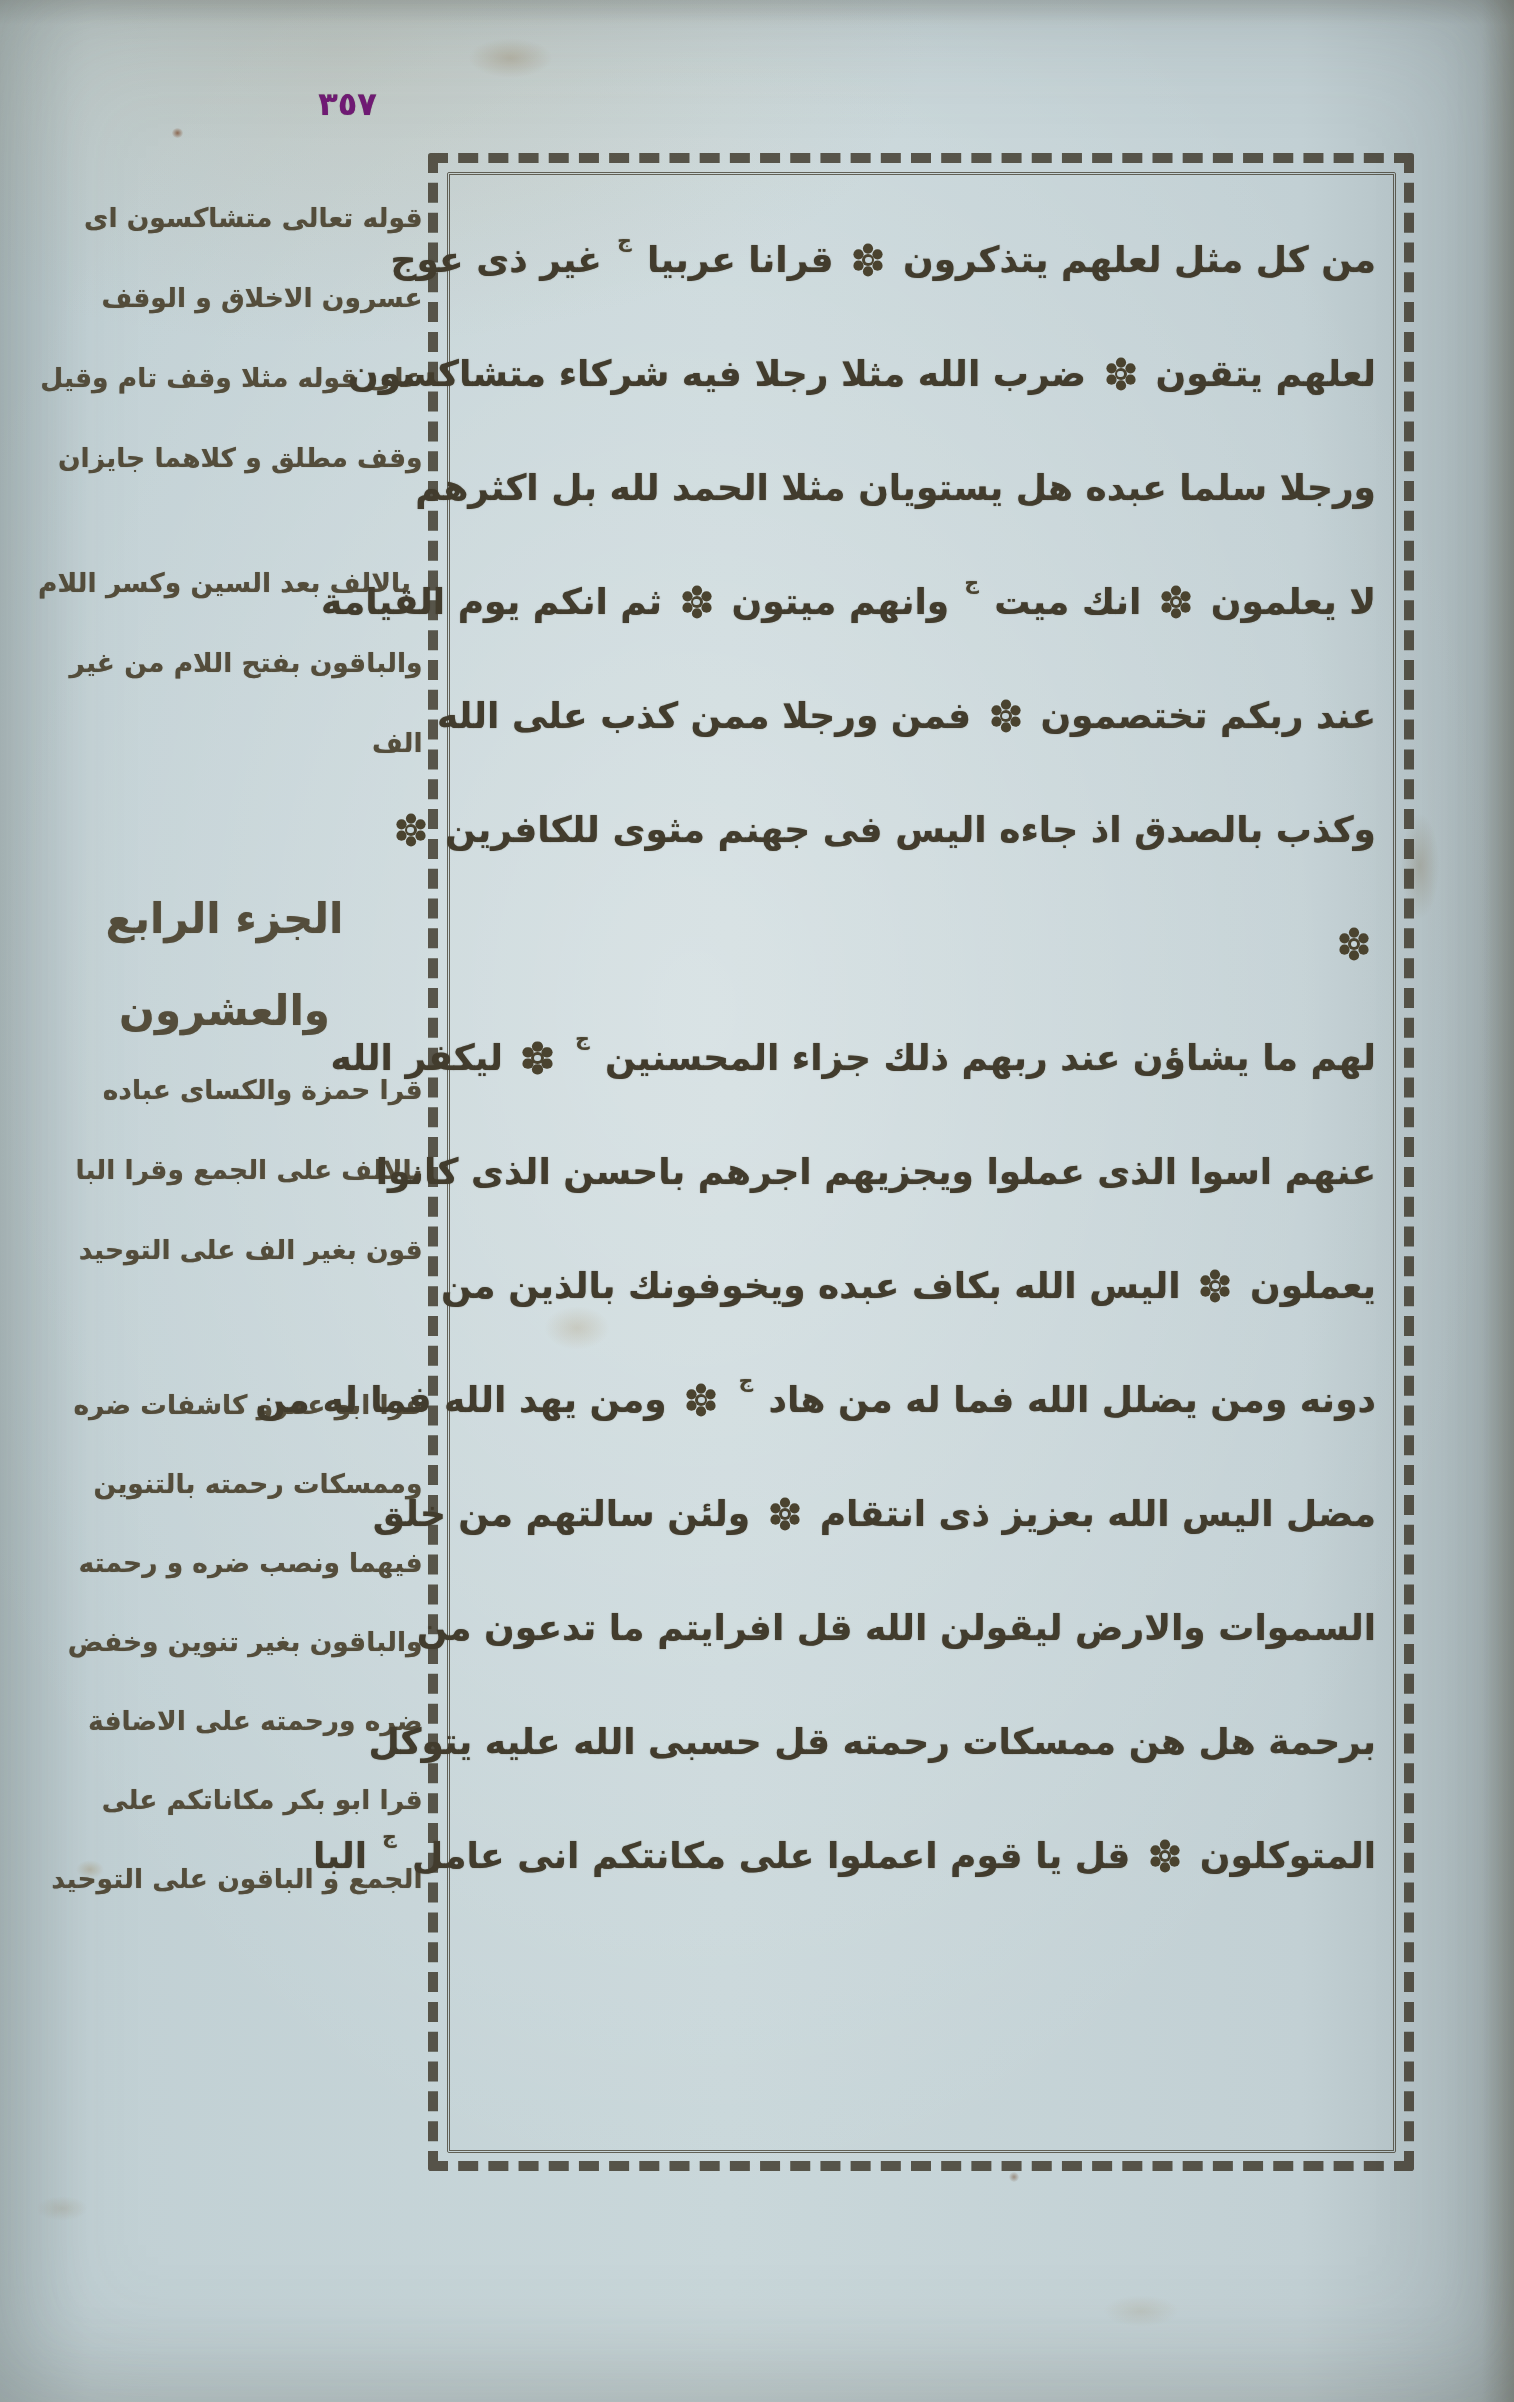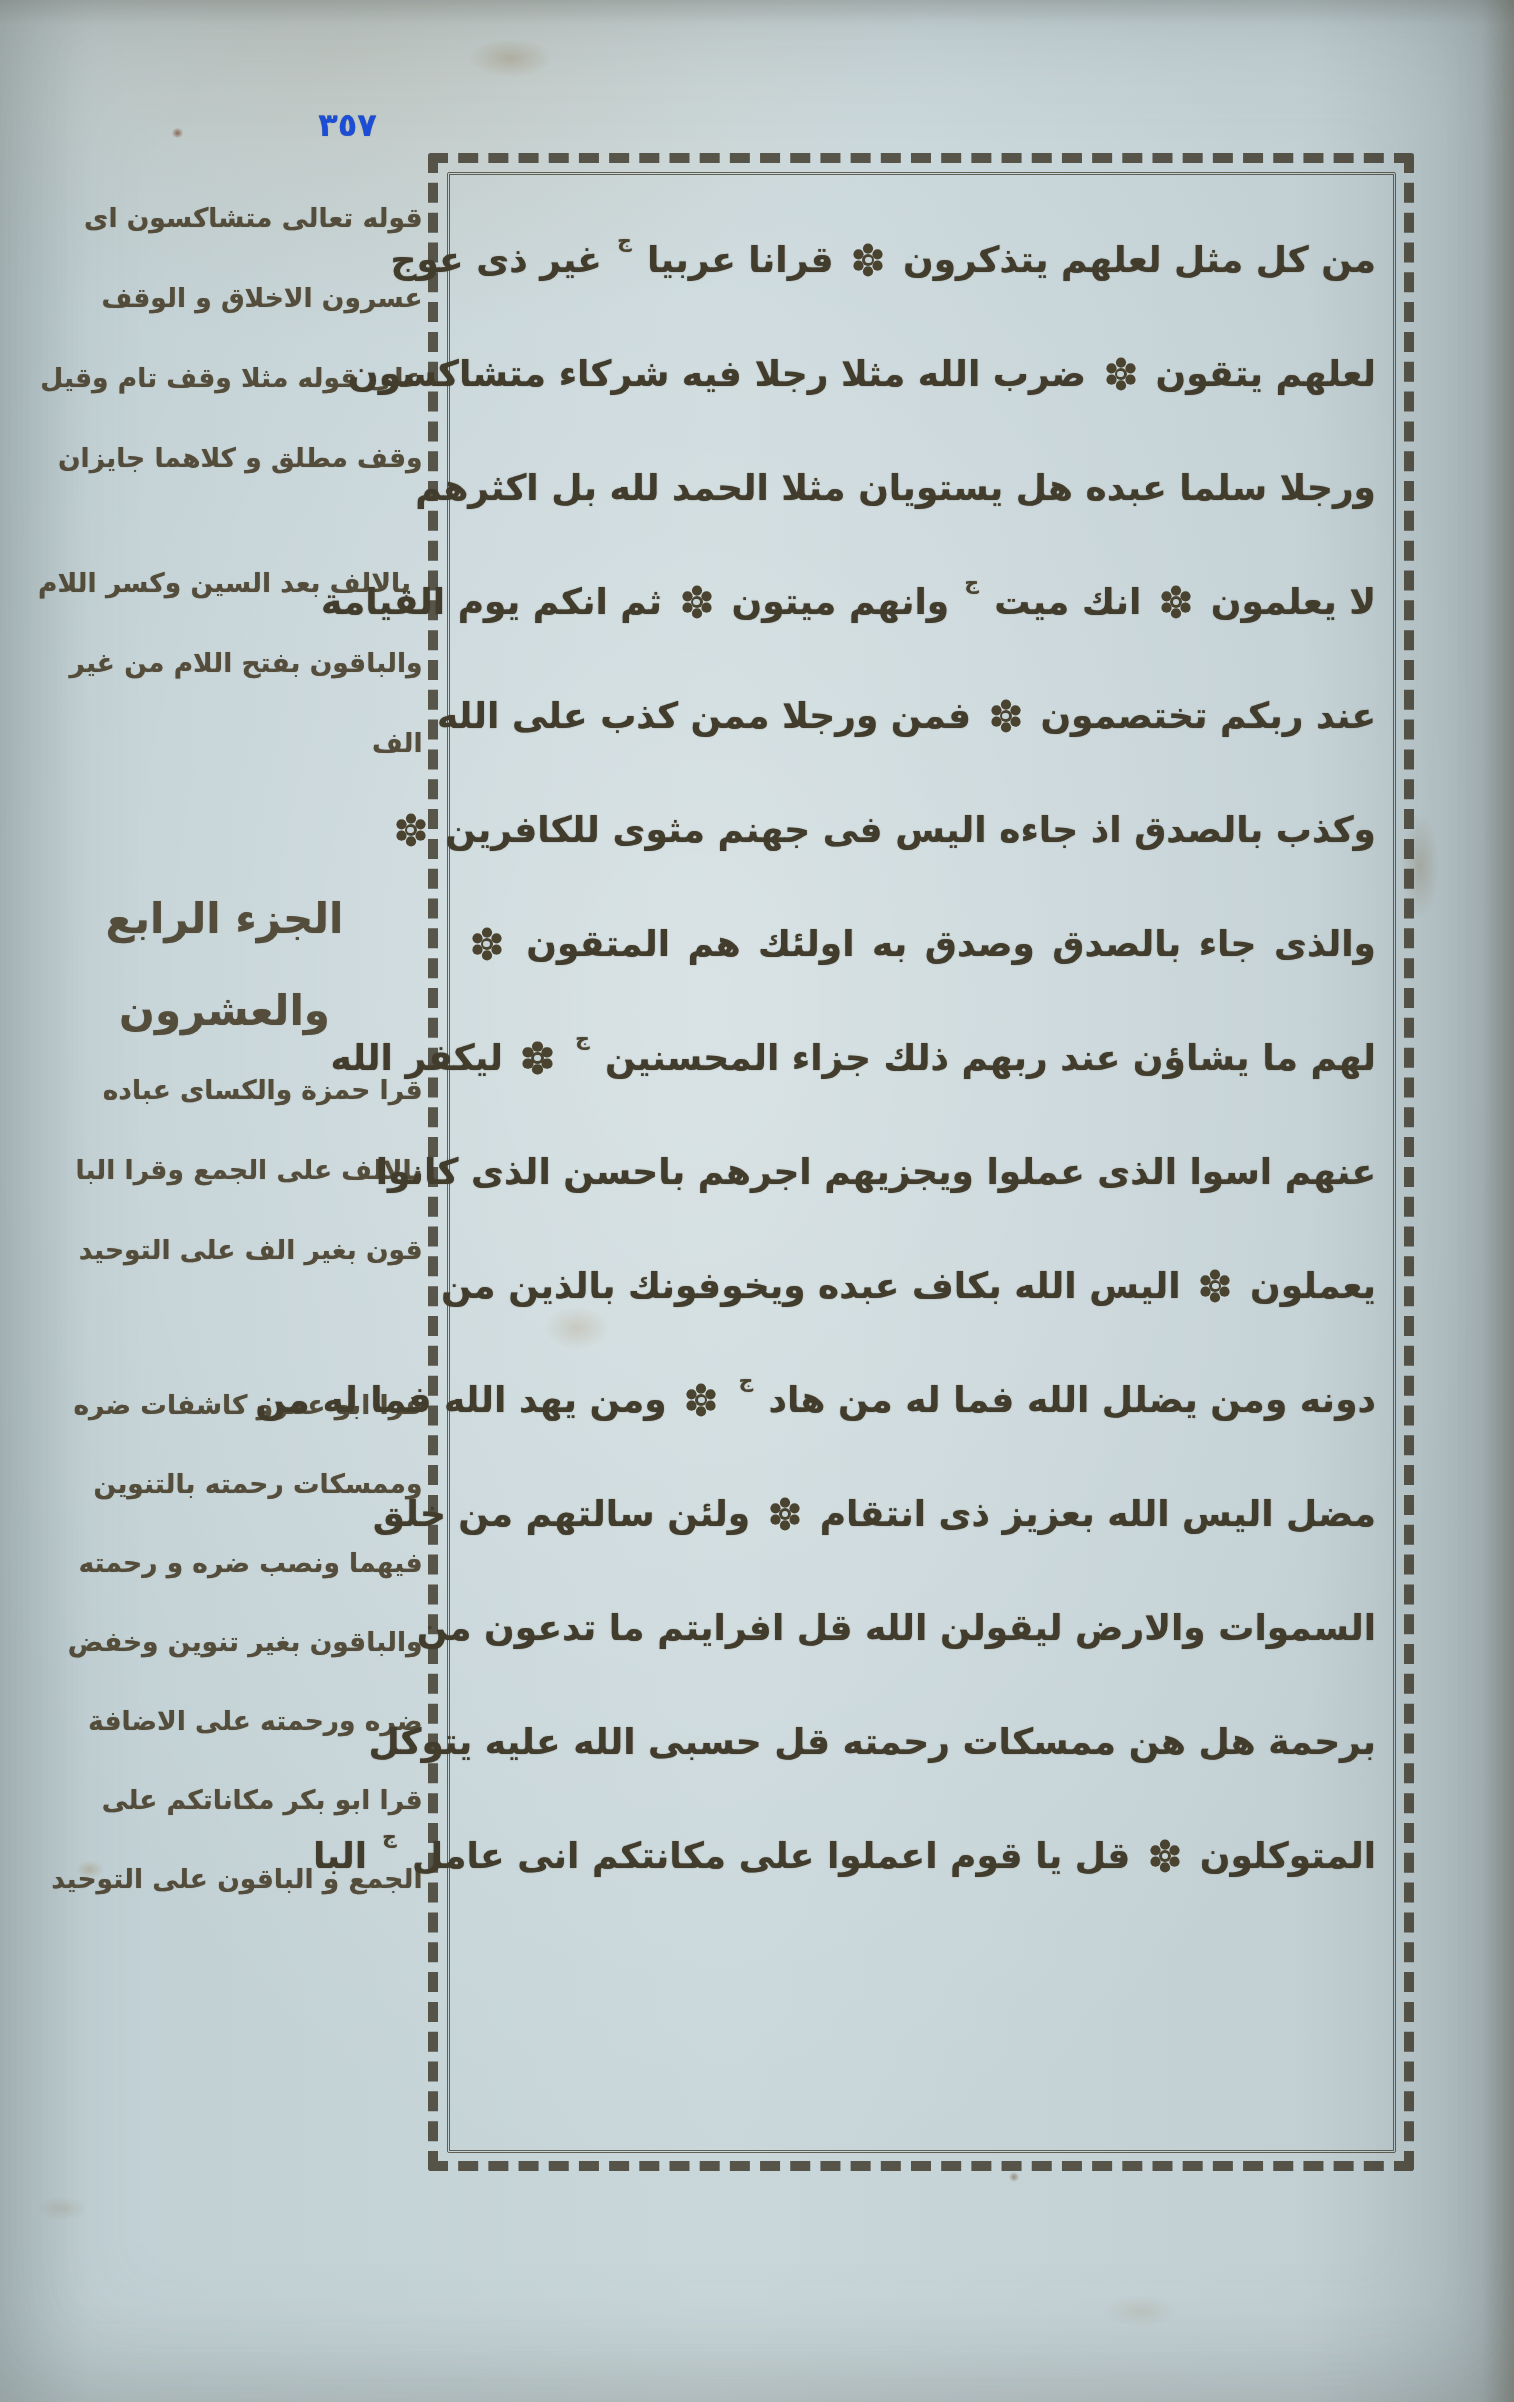--- a/index.html
+++ b/index.html
@@ -21,22 +21,22 @@
     background:linear-gradient(90deg, rgba(95,90,72,0) 0%, rgba(95,90,72,0.18) 55%, rgba(86,82,66,0.34) 100%);
   }
   .page-edge-top{
     position:absolute;top:0;left:0;width:100%;height:24.6px;pointer-events:none;
     background:linear-gradient(180deg, rgba(90,92,84,0.22), rgba(90,92,84,0));
   }
   .stain{position:absolute;border-radius:50%;pointer-events:none;}
 
   
   .page-number{
-    position:absolute;left:305px;top:106px;width:85px;
-    font-size:32px;font-weight:bold;color:#1d4ed8;text-align:center;
+    position:absolute;left:305px;top:85px;width:85px;
+    font-size:32px;font-weight:bold;color:#701a75;text-align:center;
     text-shadow:0 0 0.9px rgba(80,70,50,0.6);letter-spacing:2.8px;direction:rtl;
   }
 
   
   .margin-column{position:absolute;left:26.5px;top:0;width:396px;height:1950px;direction:rtl;}
   .margin-block{position:absolute;right:0;width:100%;text-align:right;color:#544d3b;}
   .margin-line{
     font-size:26.5px;font-weight:bold;white-space:nowrap;
     text-shadow:0 0 0.9px rgba(84,77,59,0.55);
   }
@@ -128,21 +128,21 @@
 
 <div class="main-frame">
   <div class="frame-inner"></div>
   <div class="main-text">
       <div class="main-line"><span class="seg">من كل مثل لعلهم يتذكرون</span> <span class="rosette"></span> <span class="seg">قرانا عربيا</span> <span class="waqf">ج</span> <span class="seg">غير ذى عوج</span> </div>
       <div class="main-line"><span class="seg">لعلهم يتقون</span> <span class="rosette"></span> <span class="seg">ضرب الله مثلا رجلا فيه شركاء متشاكسون</span> </div>
       <div class="main-line"><span class="seg">ورجلا سلما عبده هل يستويان مثلا الحمد لله بل اكثرهم</span> </div>
       <div class="main-line"><span class="seg">لا يعلمون</span> <span class="rosette"></span> <span class="seg">انك ميت</span> <span class="waqf">ج</span> <span class="seg">وانهم ميتون</span> <span class="rosette"></span> <span class="seg">ثم انكم يوم القيامة</span> </div>
       <div class="main-line"><span class="seg">عند ربكم تختصمون</span> <span class="rosette"></span> <span class="seg">فمن ورجلا ممن كذب على الله</span> </div>
       <div class="main-line"><span class="seg">وكذب بالصدق اذ جاءه اليس فى جهنم مثوى للكافرين</span> <span class="rosette"></span> </div>
-      <div class="main-line"><span class="seg">والذى جاء بالصدق وصدق به اولئك هم المتقون</span> <span class="rosette"></span> </div>
+      <div class="main-line"> <span class="rosette"></span> </div>
       <div class="main-line"><span class="seg">لهم ما يشاؤن عند ربهم ذلك جزاء المحسنين</span> <span class="waqf">ج</span> <span class="rosette"></span> <span class="seg">ليكفر الله</span> </div>
       <div class="main-line"><span class="seg">عنهم اسوا الذى عملوا ويجزيهم اجرهم باحسن الذى كانوا</span> </div>
       <div class="main-line"><span class="seg">يعملون</span> <span class="rosette"></span> <span class="seg">اليس الله بكاف عبده ويخوفونك بالذين من</span> </div>
       <div class="main-line"><span class="seg">دونه ومن يضلل الله فما له من هاد</span> <span class="waqf">ج</span> <span class="rosette"></span> <span class="seg">ومن يهد الله فما له من</span> </div>
       <div class="main-line"><span class="seg">مضل اليس الله بعزيز ذى انتقام</span> <span class="rosette"></span> <span class="seg">ولئن سالتهم من خلق</span> </div>
       <div class="main-line"><span class="seg">السموات والارض ليقولن الله قل افرايتم ما تدعون من</span> </div>
       <div class="main-line"><span class="seg">برحمة هل هن ممسكات رحمته قل حسبى الله عليه يتوكل</span> </div>
       <div class="main-line"><span class="seg">المتوكلون</span> <span class="rosette"></span> <span class="seg">قل يا قوم اعملوا على مكانتكم انى عامل</span> <span class="waqf">ج</span> <span class="seg">البا</span> </div>
     </div>
 </div>

